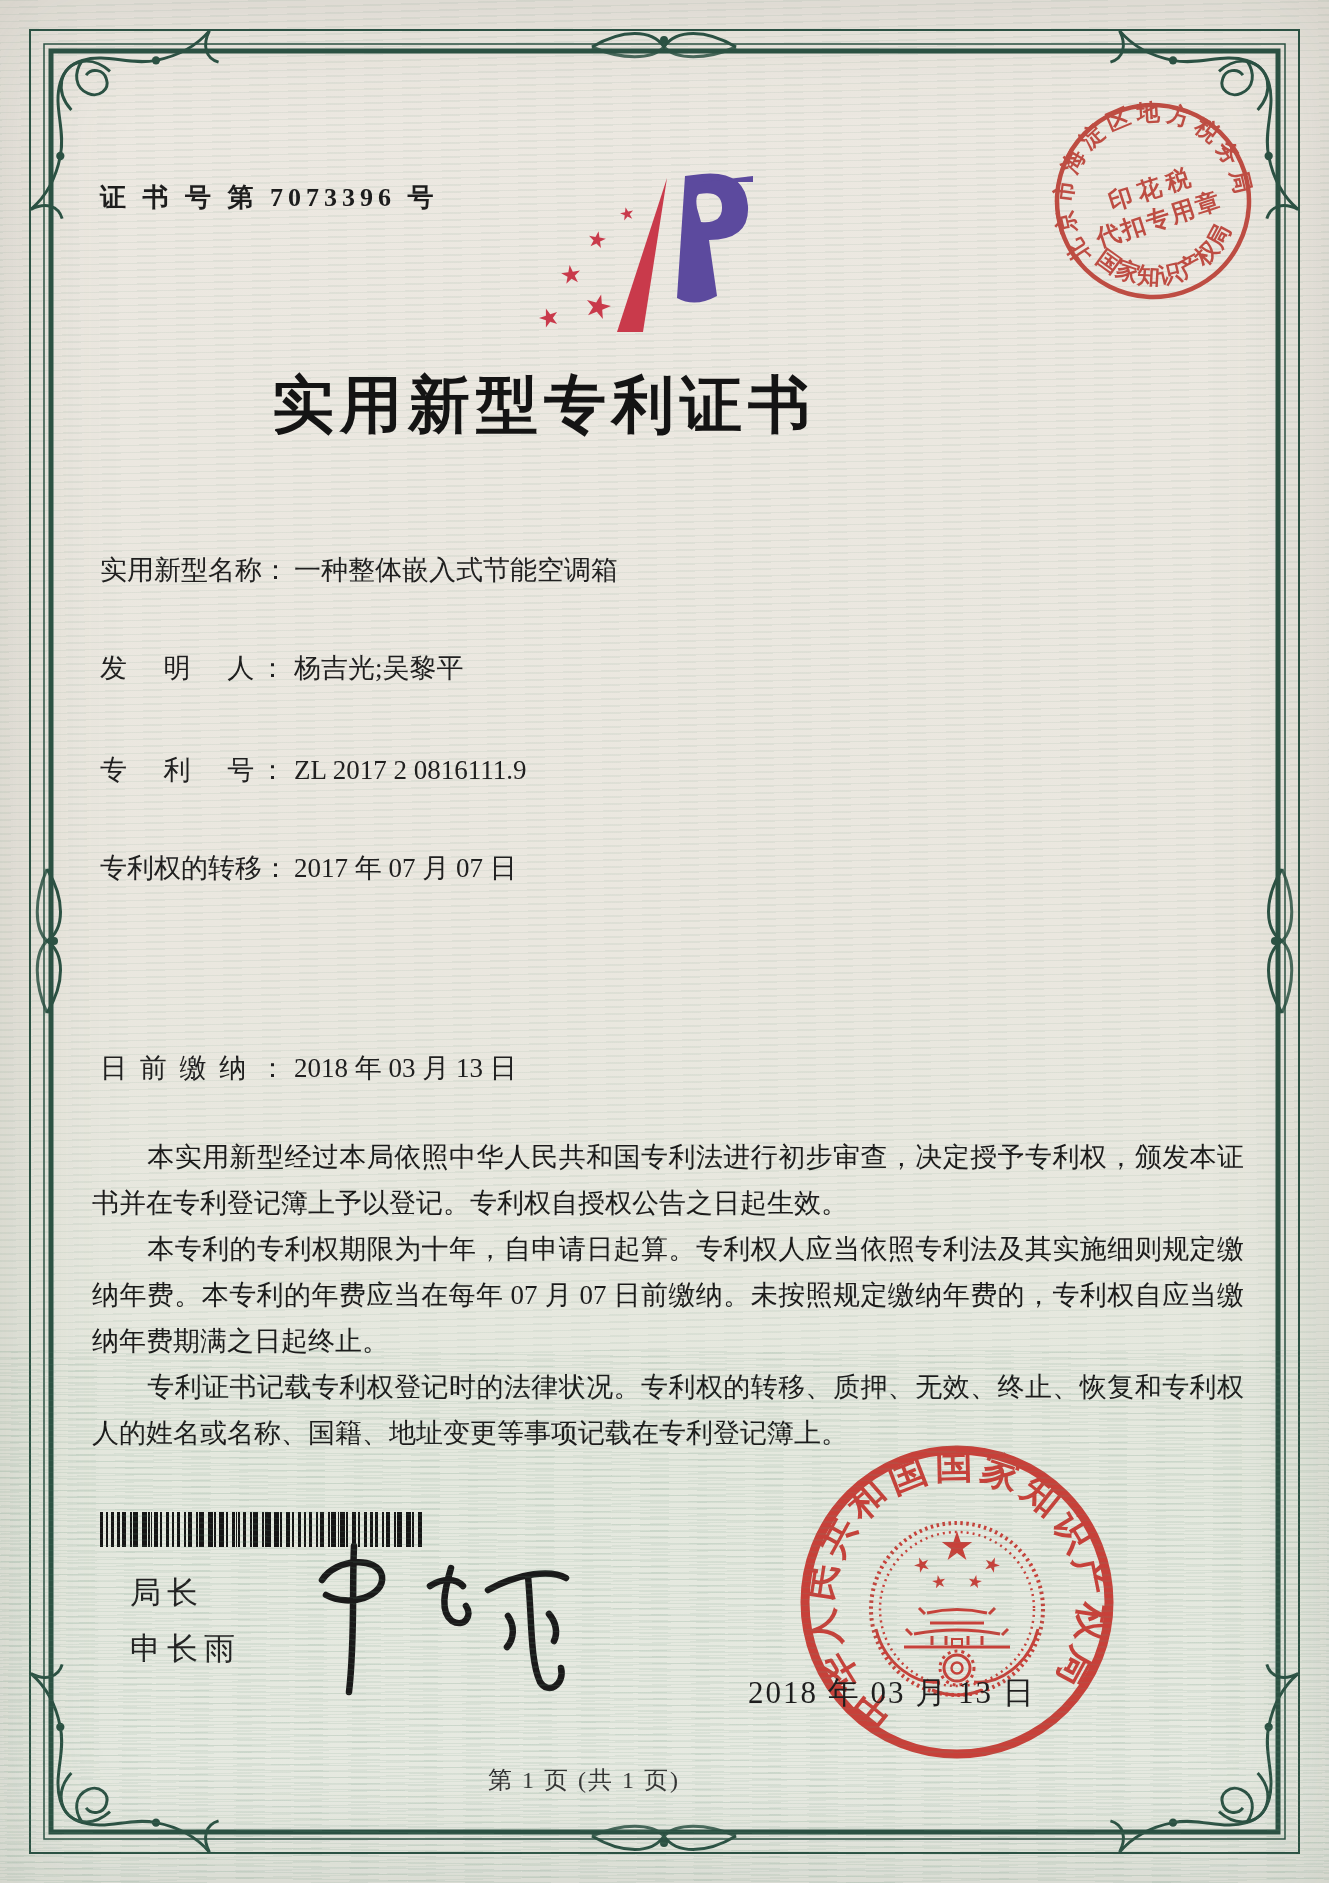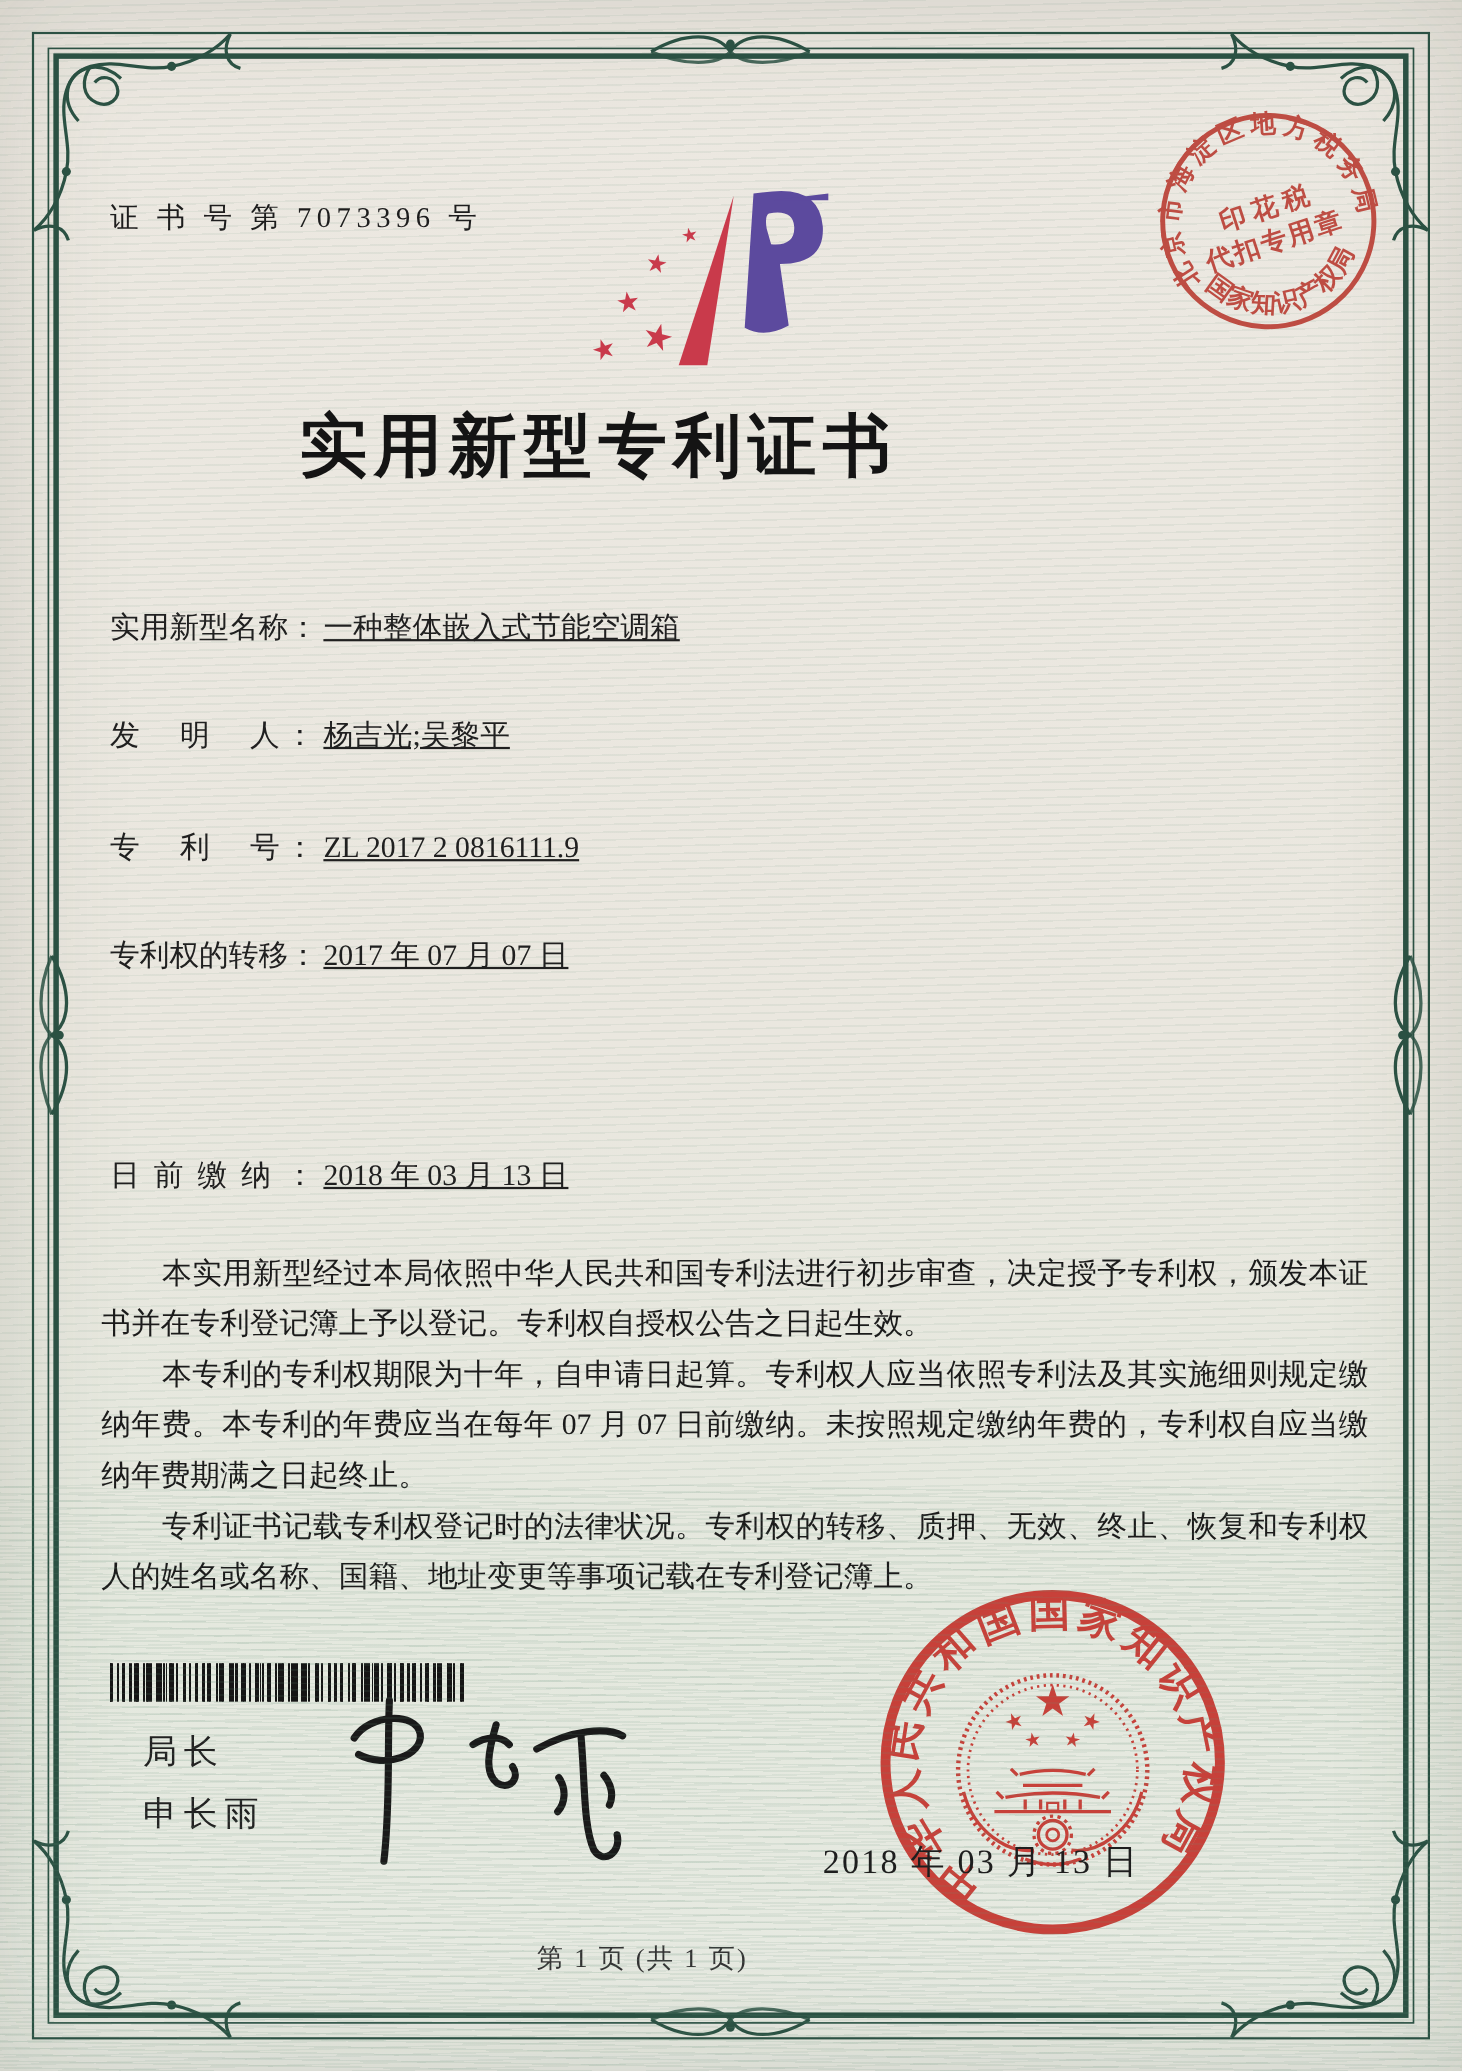--- a/index.html
+++ b/index.html
@@ -11,23 +11,23 @@
   }
   .page::before{
     content:"";position:absolute;inset:0;pointer-events:none;
     background:repeating-linear-gradient(178.5deg,rgba(110,150,128,.10) 0 1.5px,rgba(0,0,0,0) 1.5px 7px);
   }
   .page::after{
     content:"";position:absolute;left:0;right:0;top:1350px;bottom:0;pointer-events:none;
     background:repeating-linear-gradient(181deg,rgba(100,145,120,.12) 0 1.5px,rgba(0,0,0,0) 1.5px 6px);
   }
   .abs{position:absolute;}
-  .certno{left:100px;top:180px;font-size:26px;letter-spacing:5px;white-space:nowrap;}
+  .certno{left:100px;top:180px;font-size:26px;letter-spacing:5px;white-space:nowrap;font-weight:bold;}
   .title{left:272px;top:363px;margin:0;font-size:62px;font-weight:700;letter-spacing:6px;white-space:nowrap;color:#141414;}
-  .frow{left:100px;font-size:27px;white-space:nowrap;color:#202020;text-decoration:underline;}
+  .frow{left:100px;font-size:27px;white-space:nowrap;color:#202020;}
   .flbl{display:inline-block;width:186px;text-align:justify;text-align-last:justify;}
   .fval{margin-left:8px;}
   .bodytext{left:92px;top:1106px;width:1152px;font-size:27px;line-height:46px;text-align:justify;color:#1b1b1b;margin-top:28px;}
   .bodytext p{margin:0;text-indent:2.05em;}
   .barcode{left:100px;top:1512px;width:322px;height:35px;
     background:
       repeating-linear-gradient(90deg,#151515 0 2px,transparent 2px 6px),
       repeating-linear-gradient(90deg,#151515 0 3px,transparent 3px 11px),
       repeating-linear-gradient(90deg,#151515 0 1px,transparent 1px 17px);
   }

